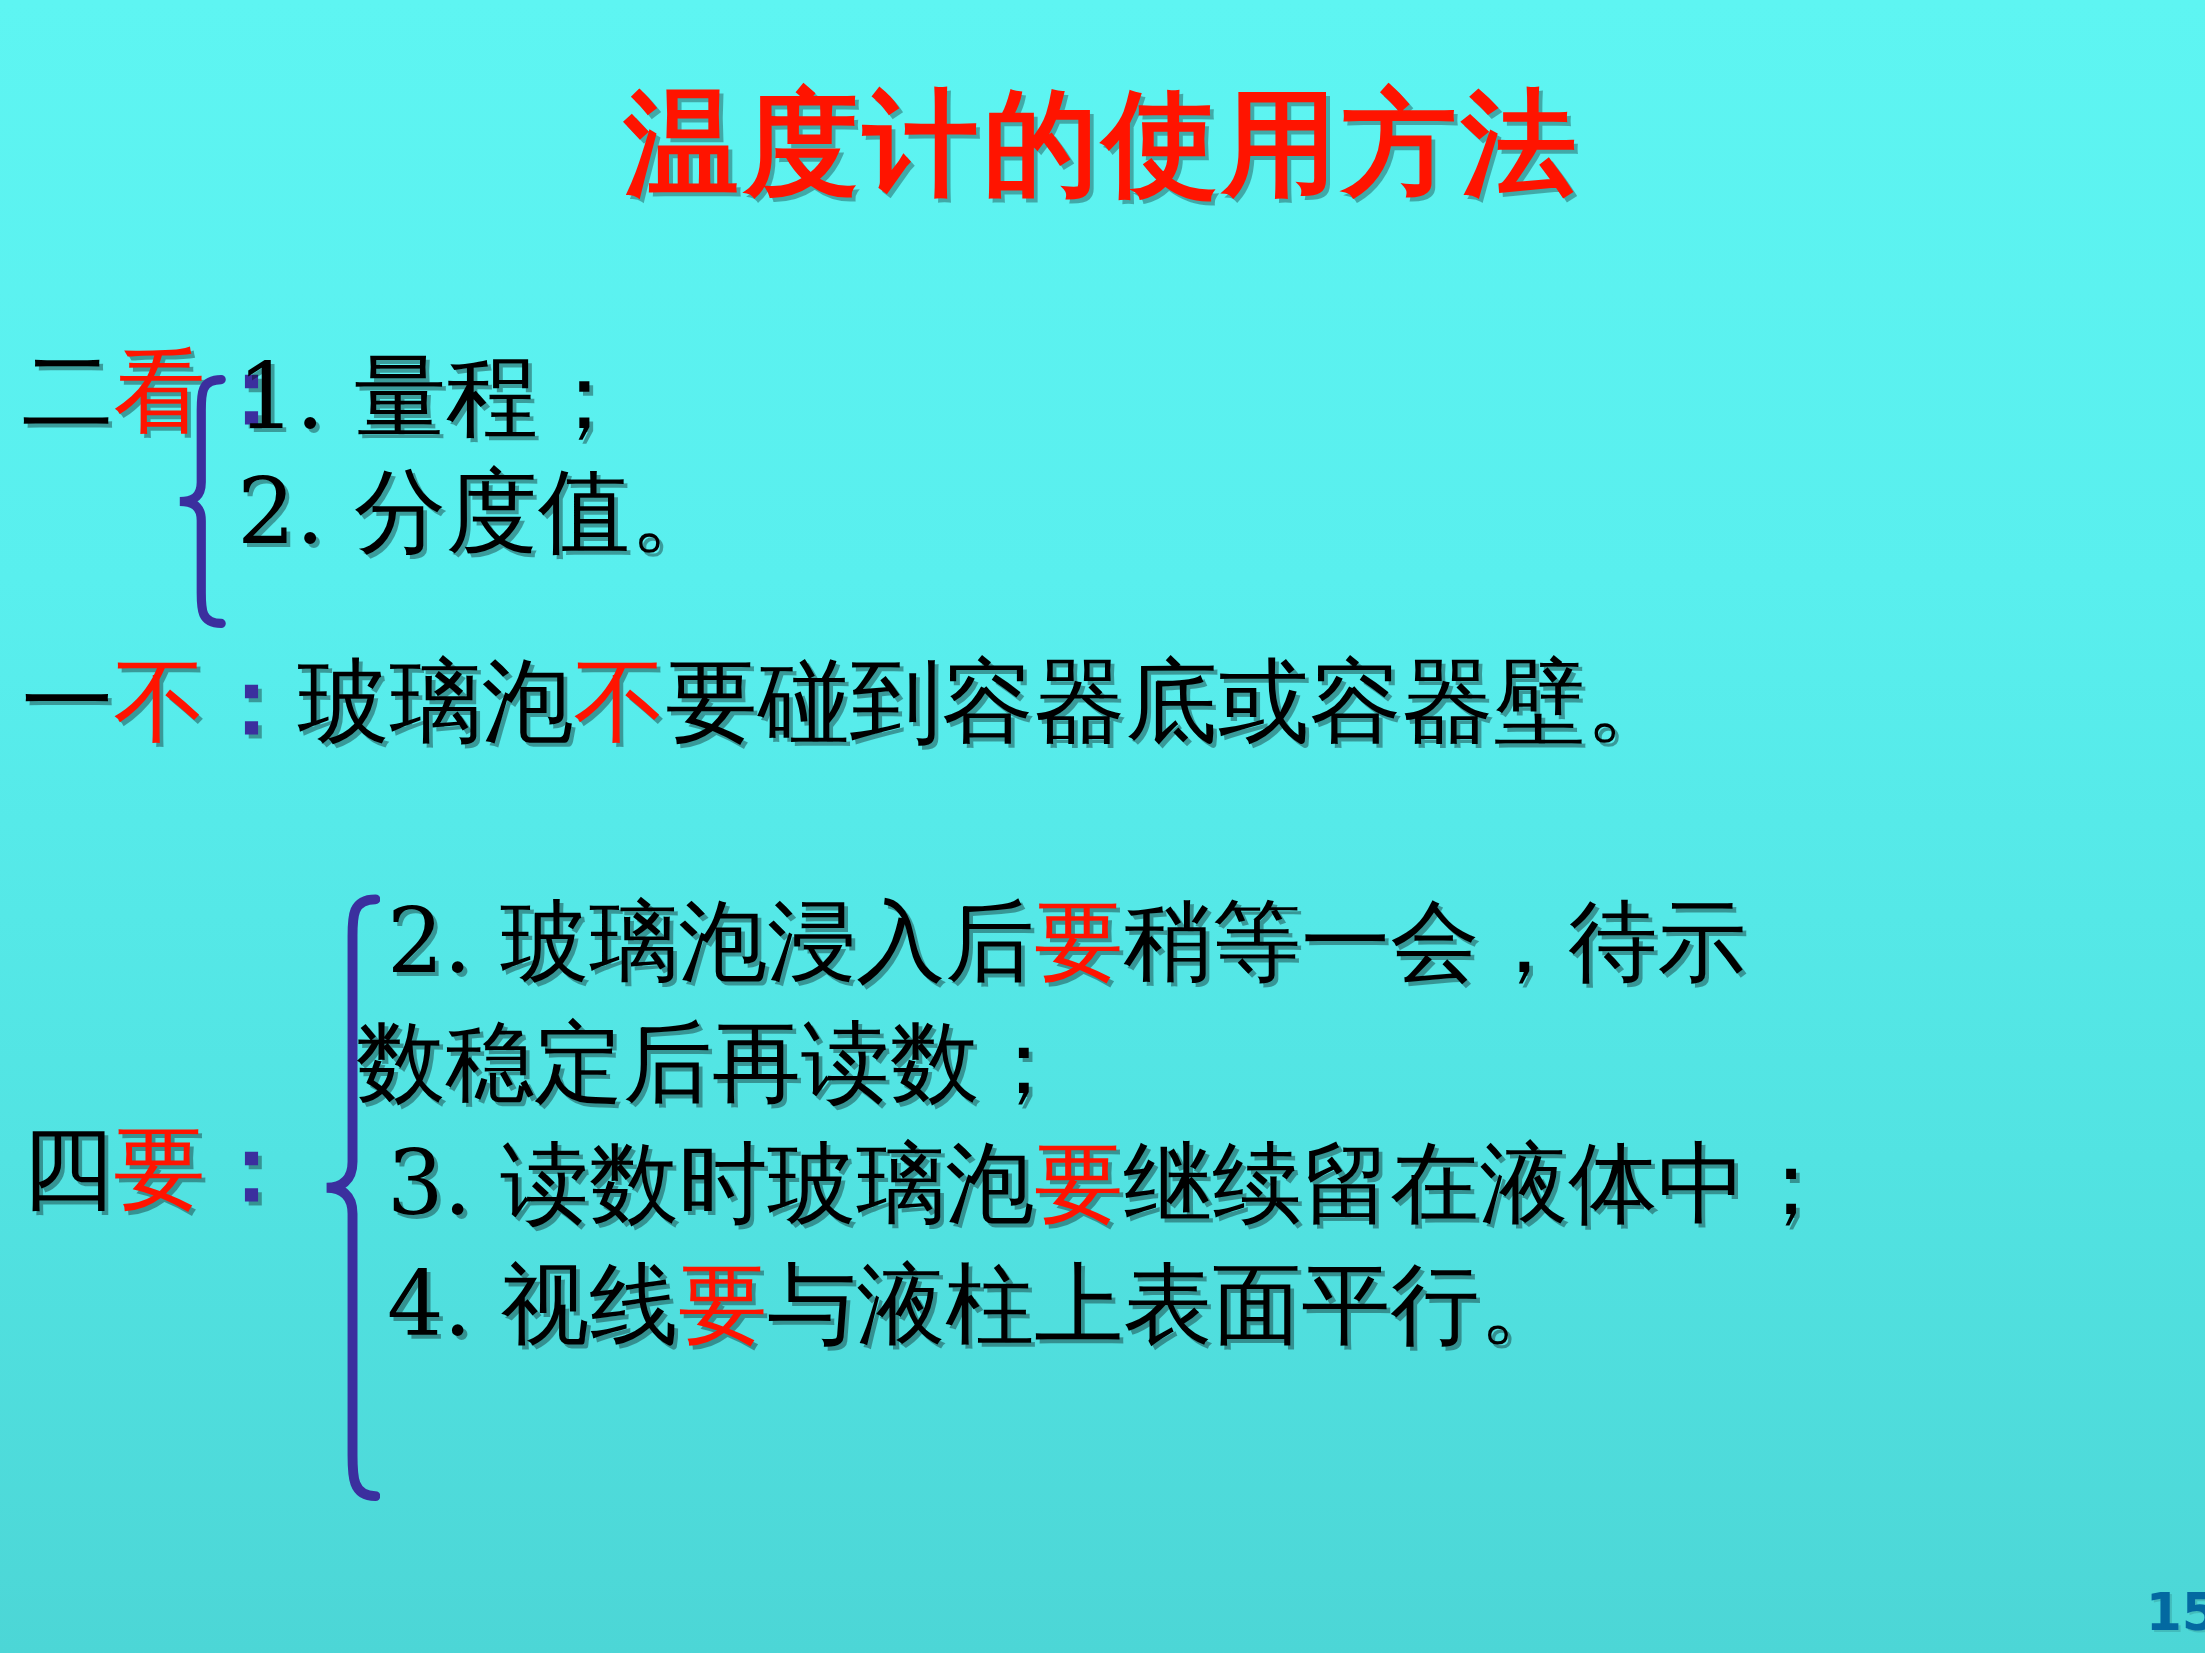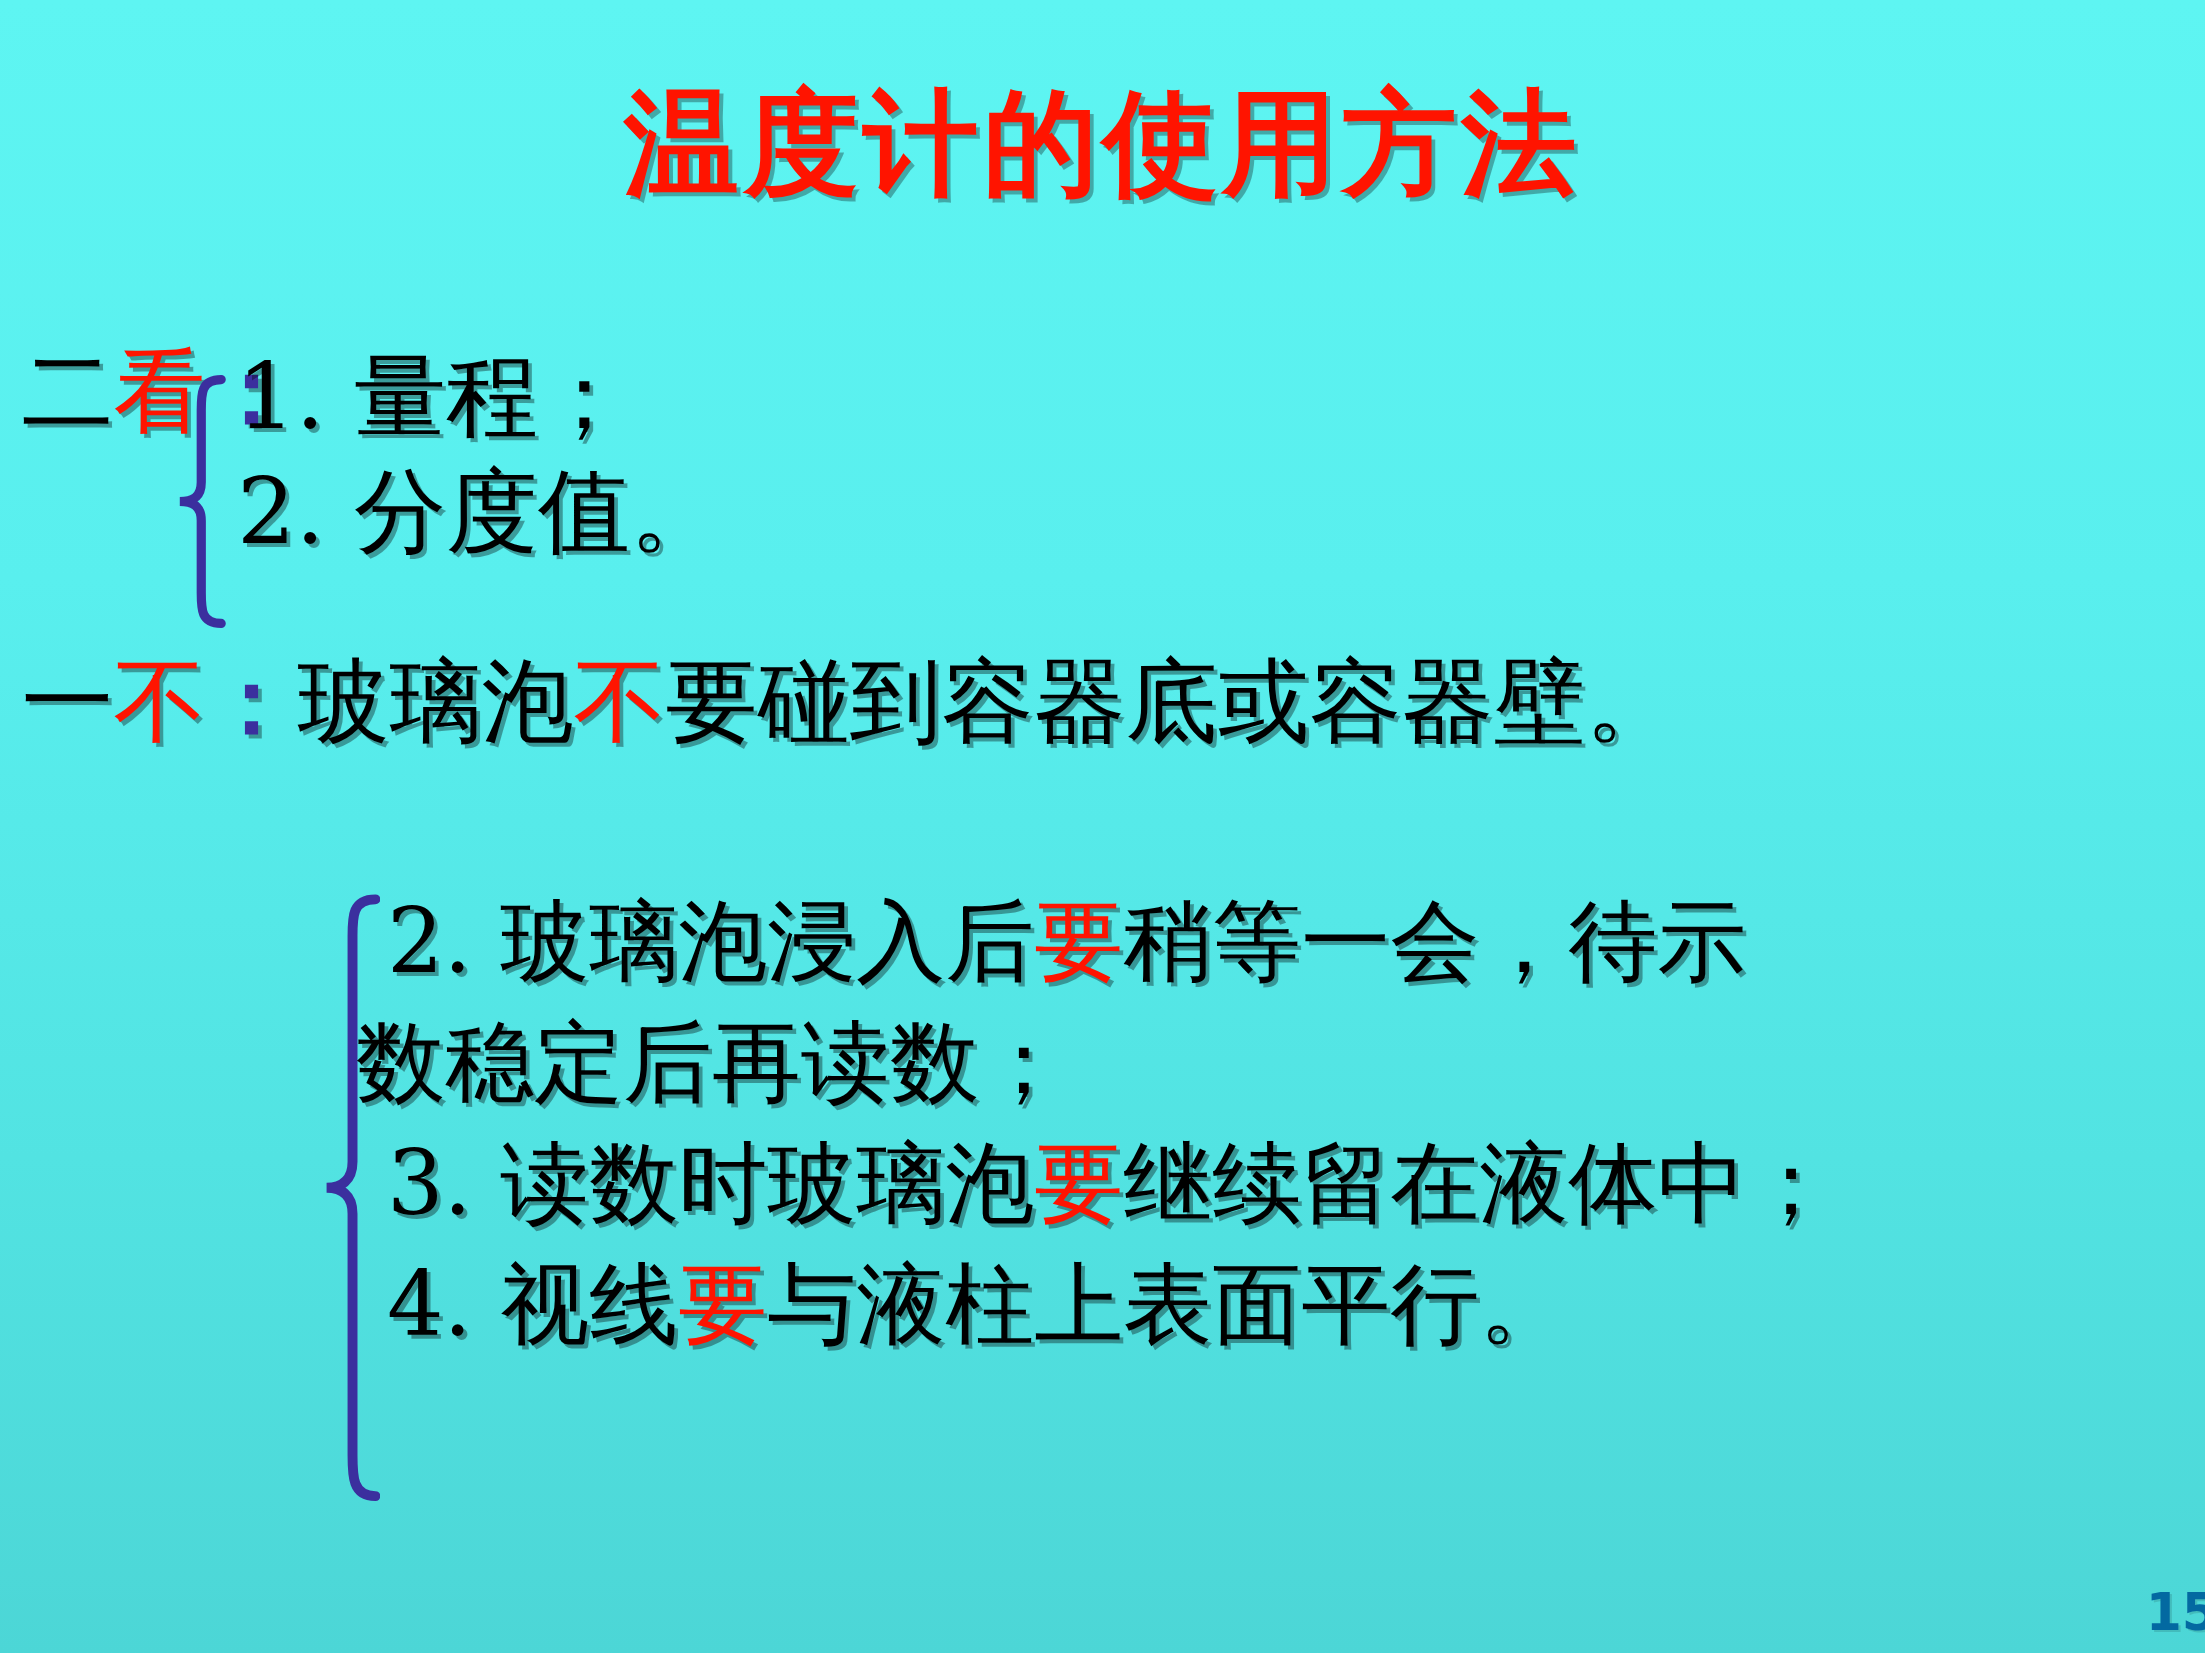--- a/index.html
+++ b/index.html
@@ -151,20 +151,23 @@
 
   <div class="sec1-item2 cjk">
     <span>2.</span>
     <span>分度值</span><span>。</span>
   </div>
 
   <div class="sec2-line cjk">
     <span>一</span><span class="red">不</span><span class="colon">：</span><span>玻璃泡</span><span class="red">不</span><span>要碰到容器底或容器壁。</span>
   </div>
 
+  <div class="sec3-label cjk">
+    <span>四</span><span class="red">要</span><span class="colon">：</span>
+  </div>
 
   <div class="sec3-brace">
     <svg width="58" height="613" viewBox="0 0 76 800" fill="none" xmlns="http://www.w3.org/2000/svg" aria-hidden="true">
       <path d="M70 8 C40 8 40 30 40 56 L40 352 C40 378 24 386 6 386 C24 386 40 394 40 420 L40 736 C40 764 40 790 70 790" stroke="#3b2f9e" stroke-width="13" stroke-linecap="round" fill="none"></path>
     </svg>
   </div>
 
   <div class="sec3-lines">
     <div class="ln cjk">
       <span>2.</span>

